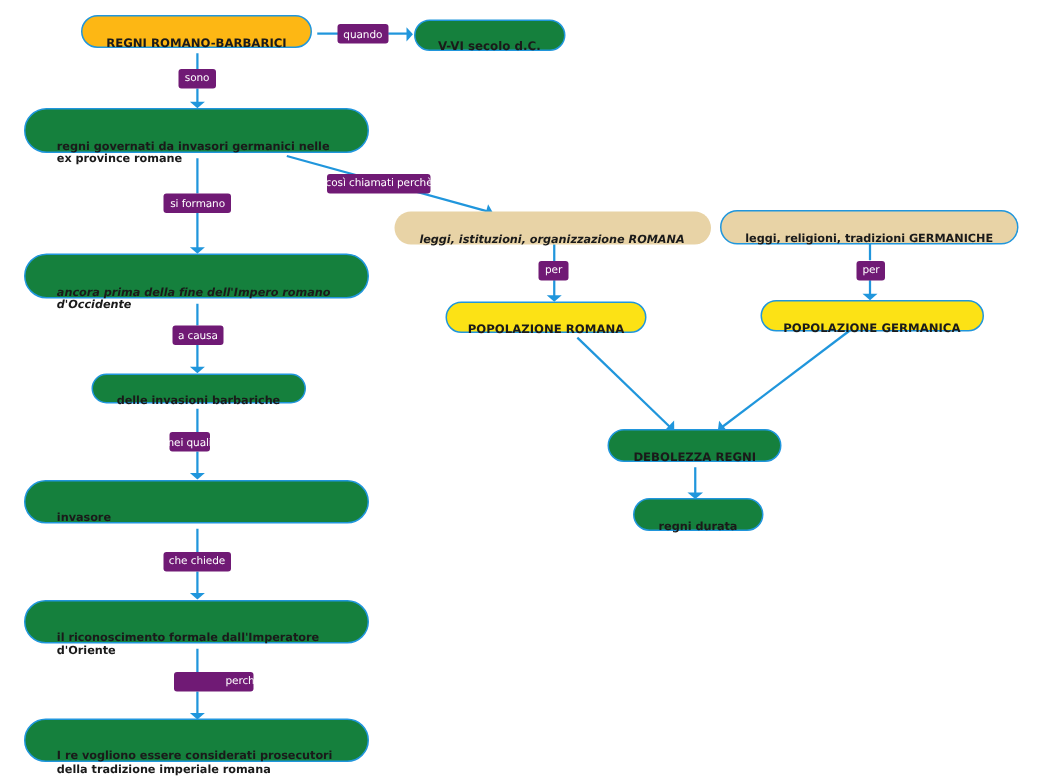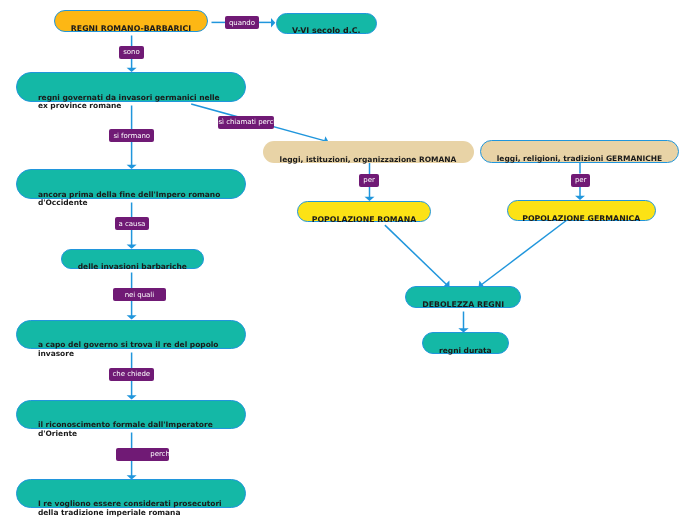--- a/index.html
+++ b/index.html
@@ -2,31 +2,31 @@
 <html><head>
 <meta charset="utf-8">
 <style>
   html,body{margin:0;padding:0;}
   body{width:696px;height:520px;background:#ffffff;position:relative;overflow:hidden;
        font-family:"DejaVu Sans", sans-serif;}
   #canvas{position:absolute;left:0;top:0;width:696px;height:520px;}
   svg.edges{position:absolute;left:0;top:0;width:696px;height:520px;}
 
   .node{position:absolute;box-sizing:border-box;display:flex;align-items:center;
-        border-radius:999px;border:1.5px solid #2096dc;background:#14b8a6;}
+        border-radius:999px;border:1.5px solid #2096dc;background:#15803d;}
   .node .txt{width:100%;font-weight:bold;color:#1a1a1a;text-align:center;
              font-size:7.5px;line-height:8.7px;letter-spacing:-0.02px;
              position:relative;top:1.2px;margin-top:14px;}
   .node.two{align-items:flex-start;}
   .node.two .txt{text-align:left;padding-left:21px;padding-top:6.6px;top:0;}
   .node.caps .txt{font-size:7.8px;letter-spacing:0;}
   .node.orange{background:#fdb714;}
   .node.yellow{background:#fce215;}
   .node.tan{background:#e8d3a6;}
-  .node.noborder{border:none;}
+  .node.noborder{border:none;font-style:italic;}
 
   .lbl{position:absolute;box-sizing:border-box;background:#701a75;color:#ffffff;
        border-radius:2px;display:flex;align-items:center;justify-content:center;
        font-size:7px;white-space:nowrap;z-index:5;letter-spacing:-0.06px;}
 </style>
 </head>
 <body>
 
 <div id="canvas">
 
@@ -80,34 +80,33 @@
   <div class="txt" style="font-size:7.9px;letter-spacing:0;">V-VI secolo d.C.</div>
 </div>
 
 <div class="node two" style="left:15.9px;top:72.2px;width:230.4px;height:29.6px;">
   <div class="txt">
     <div>regni governati da invasori germanici nelle</div>
     <div>ex province romane</div>
   </div>
 </div>
 
-<div class="node two" style="left:15.9px;top:169.2px;width:230.4px;height:29.6px;">
+<div class="node two" style="left:15.9px;top:169.2px;width:230.4px;height:29.6px;font-style:italic;">
   <div class="txt">
     <div>ancora prima della fine dell'Impero romano</div>
     <div>d'Occidente</div>
   </div>
 </div>
 
 <div class="node" style="left:60.8px;top:248.8px;width:143px;height:20.2px;">
   <div class="txt">delle invasioni barbariche</div>
 </div>
 
 <div class="node two" style="left:15.9px;top:319.6px;width:230.4px;height:29.6px;">
   <div class="txt">
-    <div>a capo del governo si trova il re del popolo</div>
     <div>invasore</div>
   </div>
 </div>
 
 <div class="node two" style="left:15.9px;top:399.6px;width:230.4px;height:29.6px;">
   <div class="txt">
     <div>il riconoscimento formale dall'Imperatore</div>
     <div>d'Oriente</div>
   </div>
 </div>
@@ -138,22 +137,22 @@
 <div class="node caps" style="left:405.4px;top:286.2px;width:115.6px;height:21.4px;">
   <div class="txt">DEBOLEZZA REGNI</div>
 </div>
 
 <div class="node" style="left:421.6px;top:332.4px;width:87.5px;height:21.5px;">
   <div class="txt">regni durata</div>
 </div>
 
 <div class="lbl" style="left:224.7px;top:16.1px;width:34.4px;height:13px;">quando</div>
 <div class="lbl" style="left:119.2px;top:45.7px;width:24.5px;height:13px;">sono</div>
-<div class="lbl" style="left:218.2px;top:116.2px;width:56px;height:12.6px;">così chiamati perchè</div>
+<div class="lbl" style="left:218.2px;top:116.2px;width:69px;height:12.6px;">così chiamati perchè</div>
 <div class="lbl" style="left:109.3px;top:129.1px;width:44.9px;height:13px;">si formano</div>
 <div class="lbl" style="left:114.5px;top:217.3px;width:34.8px;height:13px;">a causa</div>
-<div class="lbl" style="left:112.9px;top:288.4px;width:53px;height:12.8px;">nei quali</div>
+<div class="lbl" style="left:112.9px;top:288.4px;width:27px;height:12.8px;">nei quali</div>
 <div class="lbl" style="left:108.7px;top:367.9px;width:45.3px;height:12.8px;">che chiede</div>
 <div class="lbl" style="left:115.7px;top:447.7px;width:53px;height:13.1px;padding-left:40px;">perchè</div>
 <div class="lbl" style="left:359.3px;top:173.7px;width:19.6px;height:13.1px;">per</div>
 <div class="lbl" style="left:571.2px;top:173.5px;width:19px;height:13.3px;">per</div>
 
 </div>
 
 </body></html>

